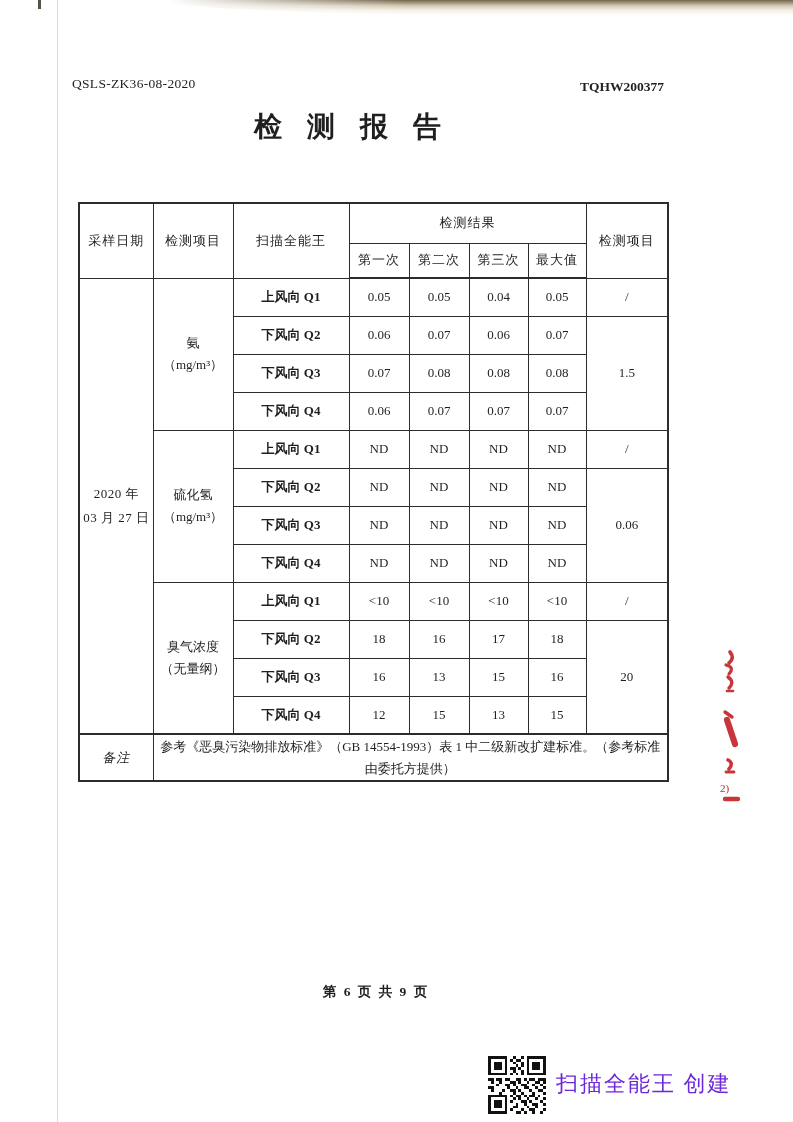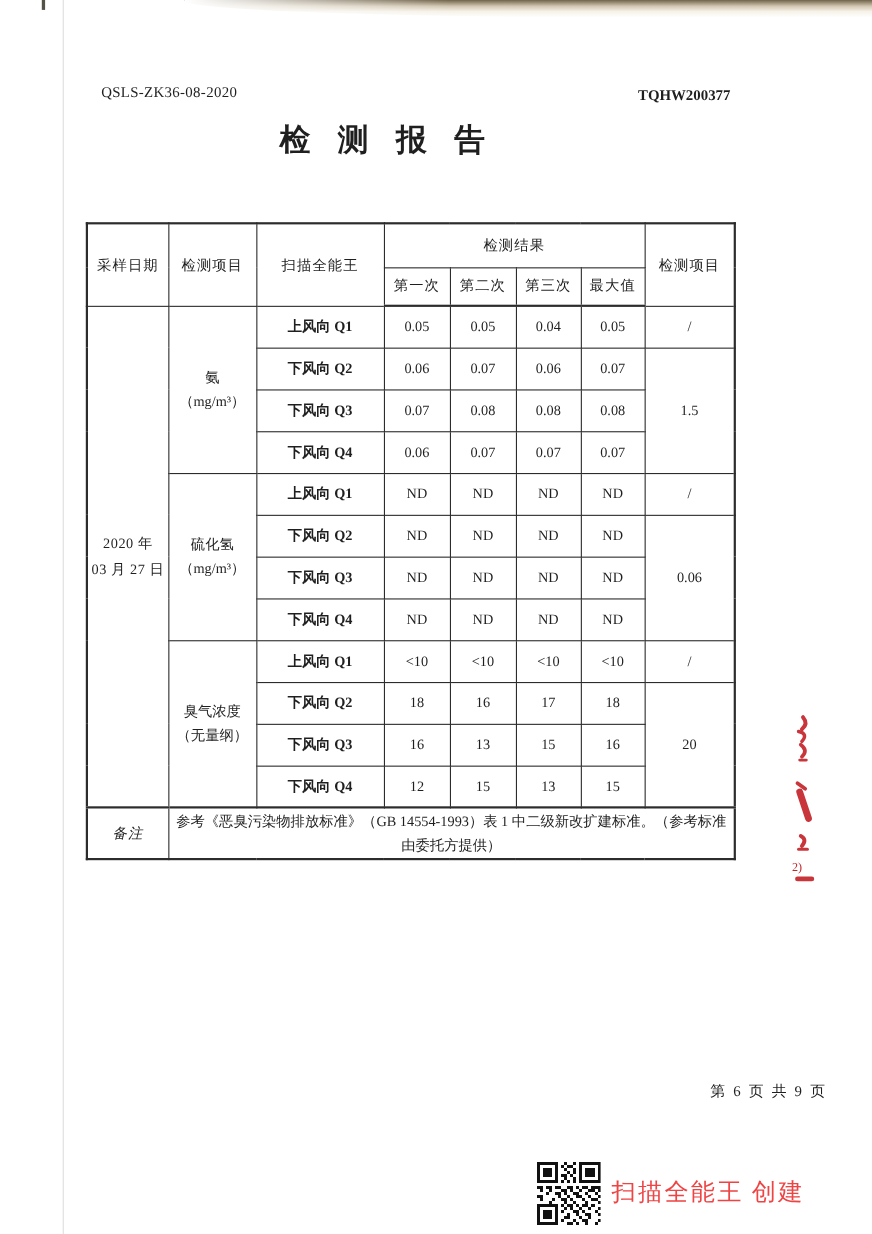--- a/index.html
+++ b/index.html
@@ -16,21 +16,21 @@
   }
   .top-shade-fade {
     position:absolute; top:0; left:168px; width:300px; height:16px;
     background:linear-gradient(to right, #ffffff 0%, rgba(255,255,255,0) 80%);
   }
   .left-edge-line { position:absolute; left:57px; top:0; width:1px; height:1122px; background:rgba(150,150,150,0.32); }
   .corner-tick { position:absolute; left:38px; top:0; width:3px; height:9px; background:#55524a; }
   .seal-svg { position:absolute; left:716px; top:646px; width:30px; height:170px; }
   
   .doc-code { position:absolute; font-size:13.5px; white-space:nowrap; }
-  .code-left { left:92px; top:76px; letter-spacing:0.3px; }
+  .code-left { left:72px; top:76px; letter-spacing:0.3px; }
   .code-right { left:580px; top:79px;font-weight:bold; }
   .title { position:absolute; top:108px; left:0; width:704px; text-align:center;
            font-size:28px; font-weight:bold; letter-spacing:9px; white-space:nowrap; }
   .caption { position:absolute; top:177px; left:78px; width:589px; text-align:center;
              font-size:15px; font-weight:bold; letter-spacing:1px; }
   
   table.report { position:absolute; left:78px; top:202px; width:589px;
                  border-collapse:collapse; table-layout:fixed; border:2px solid #2c2c2c; }
   table.report td { border:1px solid #2c2c2c; text-align:center; vertical-align:middle;
                     font-size:13px; padding:0 2px; overflow:hidden; }
@@ -42,24 +42,24 @@
   td.hdr-span { border-bottom-width:2px; }
   tr.hr2 td { border-bottom-width:2px; }
   td.date-cell { font-size:13.5px; line-height:1.8; letter-spacing:0.5px; }
   td.item-cell { font-size:13.5px; line-height:1.7; }
   td.point-cell { font-size:13.5px;font-weight:bold; }
   td.val-cell, td.limit-cell { font-size:13px; }
   tr.rr td { border-top-width:2px; }
   td.remark-label { font-size:13.5px; letter-spacing:1px;font-style:italic; }
   td.remark-text { text-align:left; padding:5px 10px 5px 8px; font-size:13.5px; line-height:1.65; }
   
-  .footer { position:absolute; top:983px; left:0; width:752px; text-align:right;
-            font-size:13.5px; letter-spacing:2px; }
+  .footer { position:absolute; top:983px; left:0; width:752px; text-align:center;
+            font-size:13.5px; letter-spacing:2px;font-weight:bold; }
   .qr { position:absolute; left:488px; top:1056px; width:58px; height:58px; }
-  .scanner-text { position:absolute; left:556px; top:1069px; font-size:22px; color:#ef4444;
+  .scanner-text { position:absolute; left:556px; top:1069px; font-size:22px; color:#6d28d9;
                   letter-spacing:2px; white-space:nowrap; }
 </style>
 </head>
 <body>
 
 <div class="page">
 
   <div class="top-shade"></div>
   <div class="top-shade-fade"></div>
   <div class="left-edge-line"></div>

